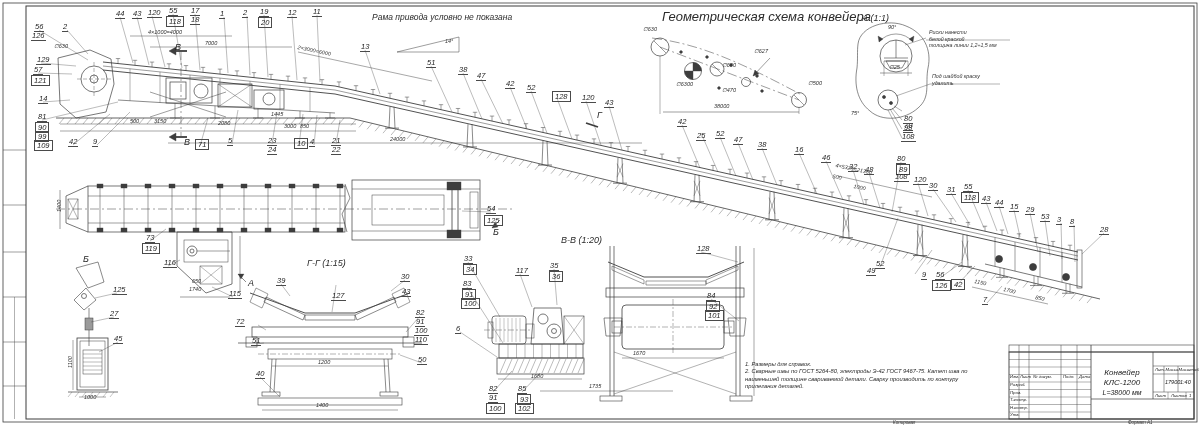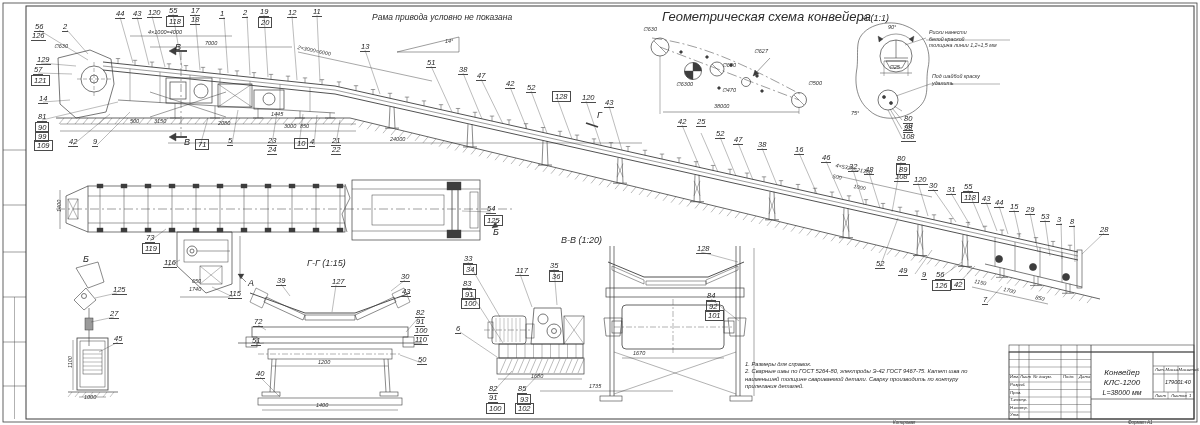--- a/index.html
+++ b/index.html
@@ -833,21 +833,21 @@
       <span class="callout" style="left: 331px; top: 146px;">22</span>
       <span class="callout" style="left: 426px; top: 59px;">51</span>
       <span class="callout" style="left: 458px; top: 66px;">38</span>
       <span class="callout" style="left: 476px; top: 72px;">47</span>
       <span class="callout" style="left: 505px; top: 80px;">42</span>
       <span class="callout" style="left: 526px; top: 84px;">52</span>
       <span class="callout bx" style="left: 552px; top: 91px;">128</span>
       <span class="callout" style="left: 581px; top: 94px;">120</span>
       <span class="callout" style="left: 604px; top: 99px;">43</span>
       <span class="callout" style="left: 677px; top: 118px;">42</span>
-      <span class="callout" style="left: 696px; top: 118px;">25</span>
+      <span class="callout" style="left: 696px; top: 132px;">25</span>
       <span class="callout" style="left: 715px; top: 130px;">52</span>
       <span class="callout" style="left: 733px; top: 136px;">47</span>
       <span class="callout" style="left: 757px; top: 141px;">38</span>
       <span class="callout" style="left: 794px; top: 146px;">16</span>
       <span class="callout" style="left: 821px; top: 154px;">46</span>
       <span class="callout" style="left: 848px; top: 163px;">32</span>
       <span class="callout" style="left: 864px; top: 166px;">48</span>
       <span class="callout" style="left: 896px; top: 155px;">80</span>
       <span class="callout bx" style="left: 896px; top: 164px;">89</span>
       <span class="callout" style="left: 894px; top: 173px;">108</span>
@@ -862,21 +862,21 @@
       <span class="callout bx" style="left: 961px; top: 192px;">118</span>
       <span class="callout" style="left: 981px; top: 195px;">43</span>
       <span class="callout" style="left: 994px; top: 199px;">44</span>
       <span class="callout" style="left: 1009px; top: 203px;">15</span>
       <span class="callout" style="left: 1025px; top: 206px;">29</span>
       <span class="callout" style="left: 1040px; top: 213px;">53</span>
       <span class="callout" style="left: 1056px; top: 216px;">3</span>
       <span class="callout" style="left: 1069px; top: 218px;">8</span>
       <span class="callout" style="left: 1099px; top: 226px;">28</span>
       <span class="callout" style="left: 875px; top: 260px;">52</span>
-      <span class="callout" style="left: 898px; top: 267px;">49</span>
+      <span class="callout" style="left: 866px; top: 267px;">49</span>
       <span class="callout" style="left: 921px; top: 271px;">9</span>
       <span class="callout" style="left: 935px; top: 271px;">56</span>
       <span class="callout bx" style="left: 932px; top: 280px;">126</span>
       <span class="callout bx" style="left: 951px; top: 279px;">42</span>
       <span class="callout" style="left: 982px; top: 296px;">7</span>
       <span class="callout" style="left: 145px; top: 234px;">73</span>
       <span class="callout bx" style="left: 142px; top: 243px;">119</span>
       <span class="callout" style="left: 163px; top: 259px;">116</span>
       <span class="callout" style="left: 228px; top: 290px;">115</span>
       <span class="callout" style="left: 486px; top: 205px;">54</span>
@@ -884,24 +884,24 @@
       <span class="callout pl" style="left: 174px; top: 44px;">В</span>
       <span class="callout pl" style="left: 183px; top: 139px;">В</span>
       <span class="callout pl" style="left: 596px; top: 112px;">Г</span>
       <span class="callout pl" style="left: 492px; top: 229px;">Б</span>
       <span class="callout pl" style="left: 247px; top: 280px;">А</span>
       <span class="callout pl" style="left: 82px; top: 256px;">Б</span>
       <span class="callout" style="left: 112px; top: 286px;">125</span>
       <span class="callout" style="left: 109px; top: 310px;">27</span>
       <span class="callout" style="left: 113px; top: 335px;">45</span>
       <span class="callout" style="left: 276px; top: 277px;">39</span>
-      <span class="callout" style="left: 331px; top: 278px;">127</span>
+      <span class="callout" style="left: 331px; top: 292px;">127</span>
       <span class="callout" style="left: 400px; top: 273px;">30</span>
       <span class="callout" style="left: 401px; top: 288px;">43</span>
-      <span class="callout" style="left: 253px; top: 318px;">72</span>
+      <span class="callout" style="left: 235px; top: 318px;">72</span>
       <span class="callout" style="left: 251px; top: 337px;">51</span>
       <span class="callout" style="left: 255px; top: 370px;">40</span>
       <span class="callout" style="left: 415px; top: 309px;">82</span>
       <span class="callout" style="left: 415px; top: 318px;">91</span>
       <span class="callout" style="left: 414px; top: 327px;">100</span>
       <span class="callout" style="left: 414px; top: 336px;">110</span>
       <span class="callout" style="left: 417px; top: 356px;">50</span>
       <span class="callout" style="left: 463px; top: 255px;">33</span>
       <span class="callout bx" style="left: 463px; top: 264px;">34</span>
       <span class="callout" style="left: 515px; top: 267px;">117</span>

